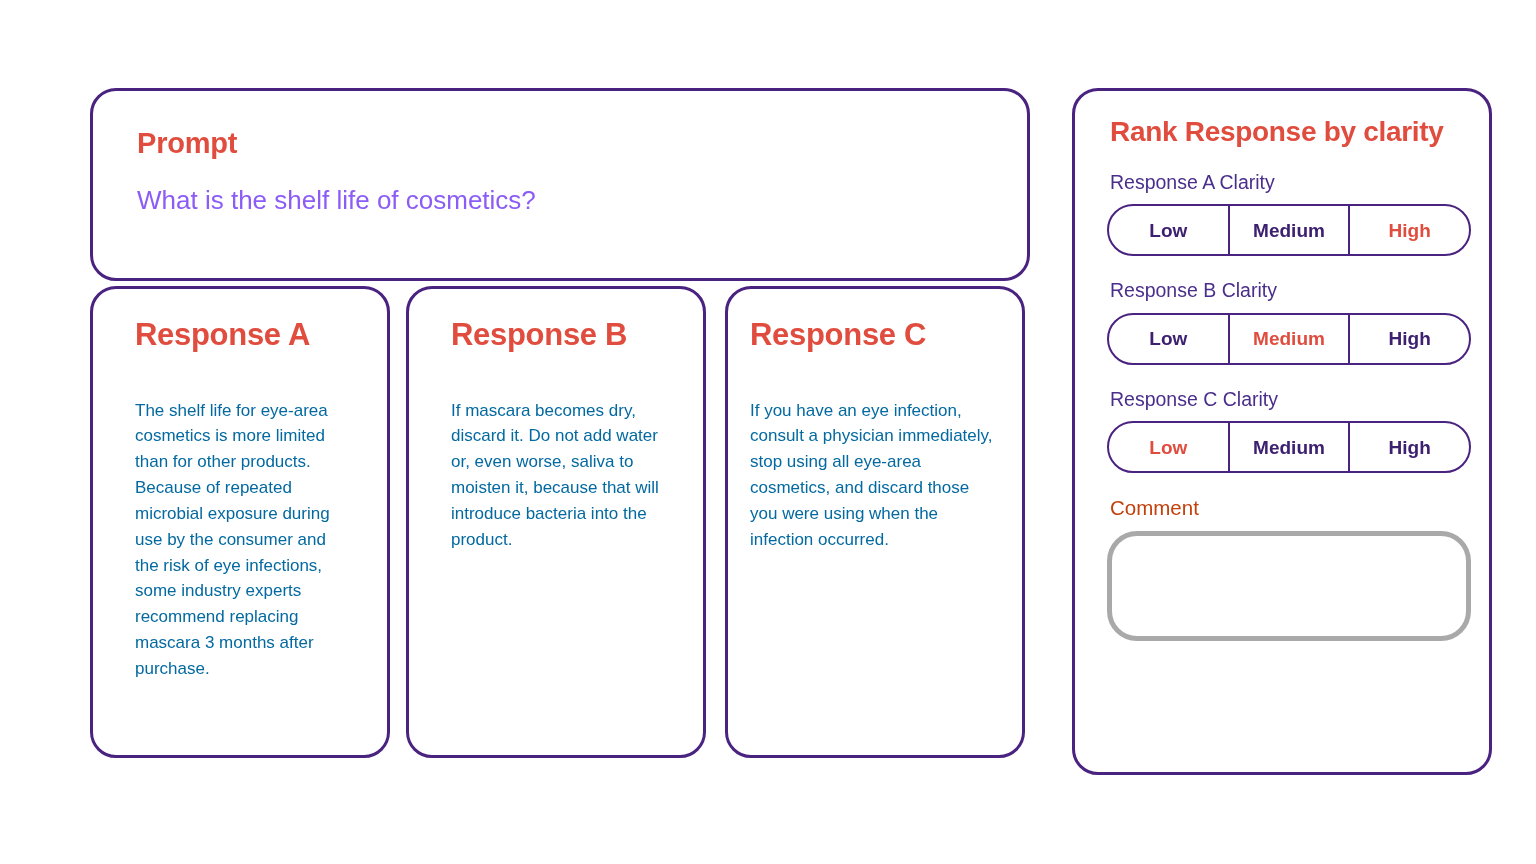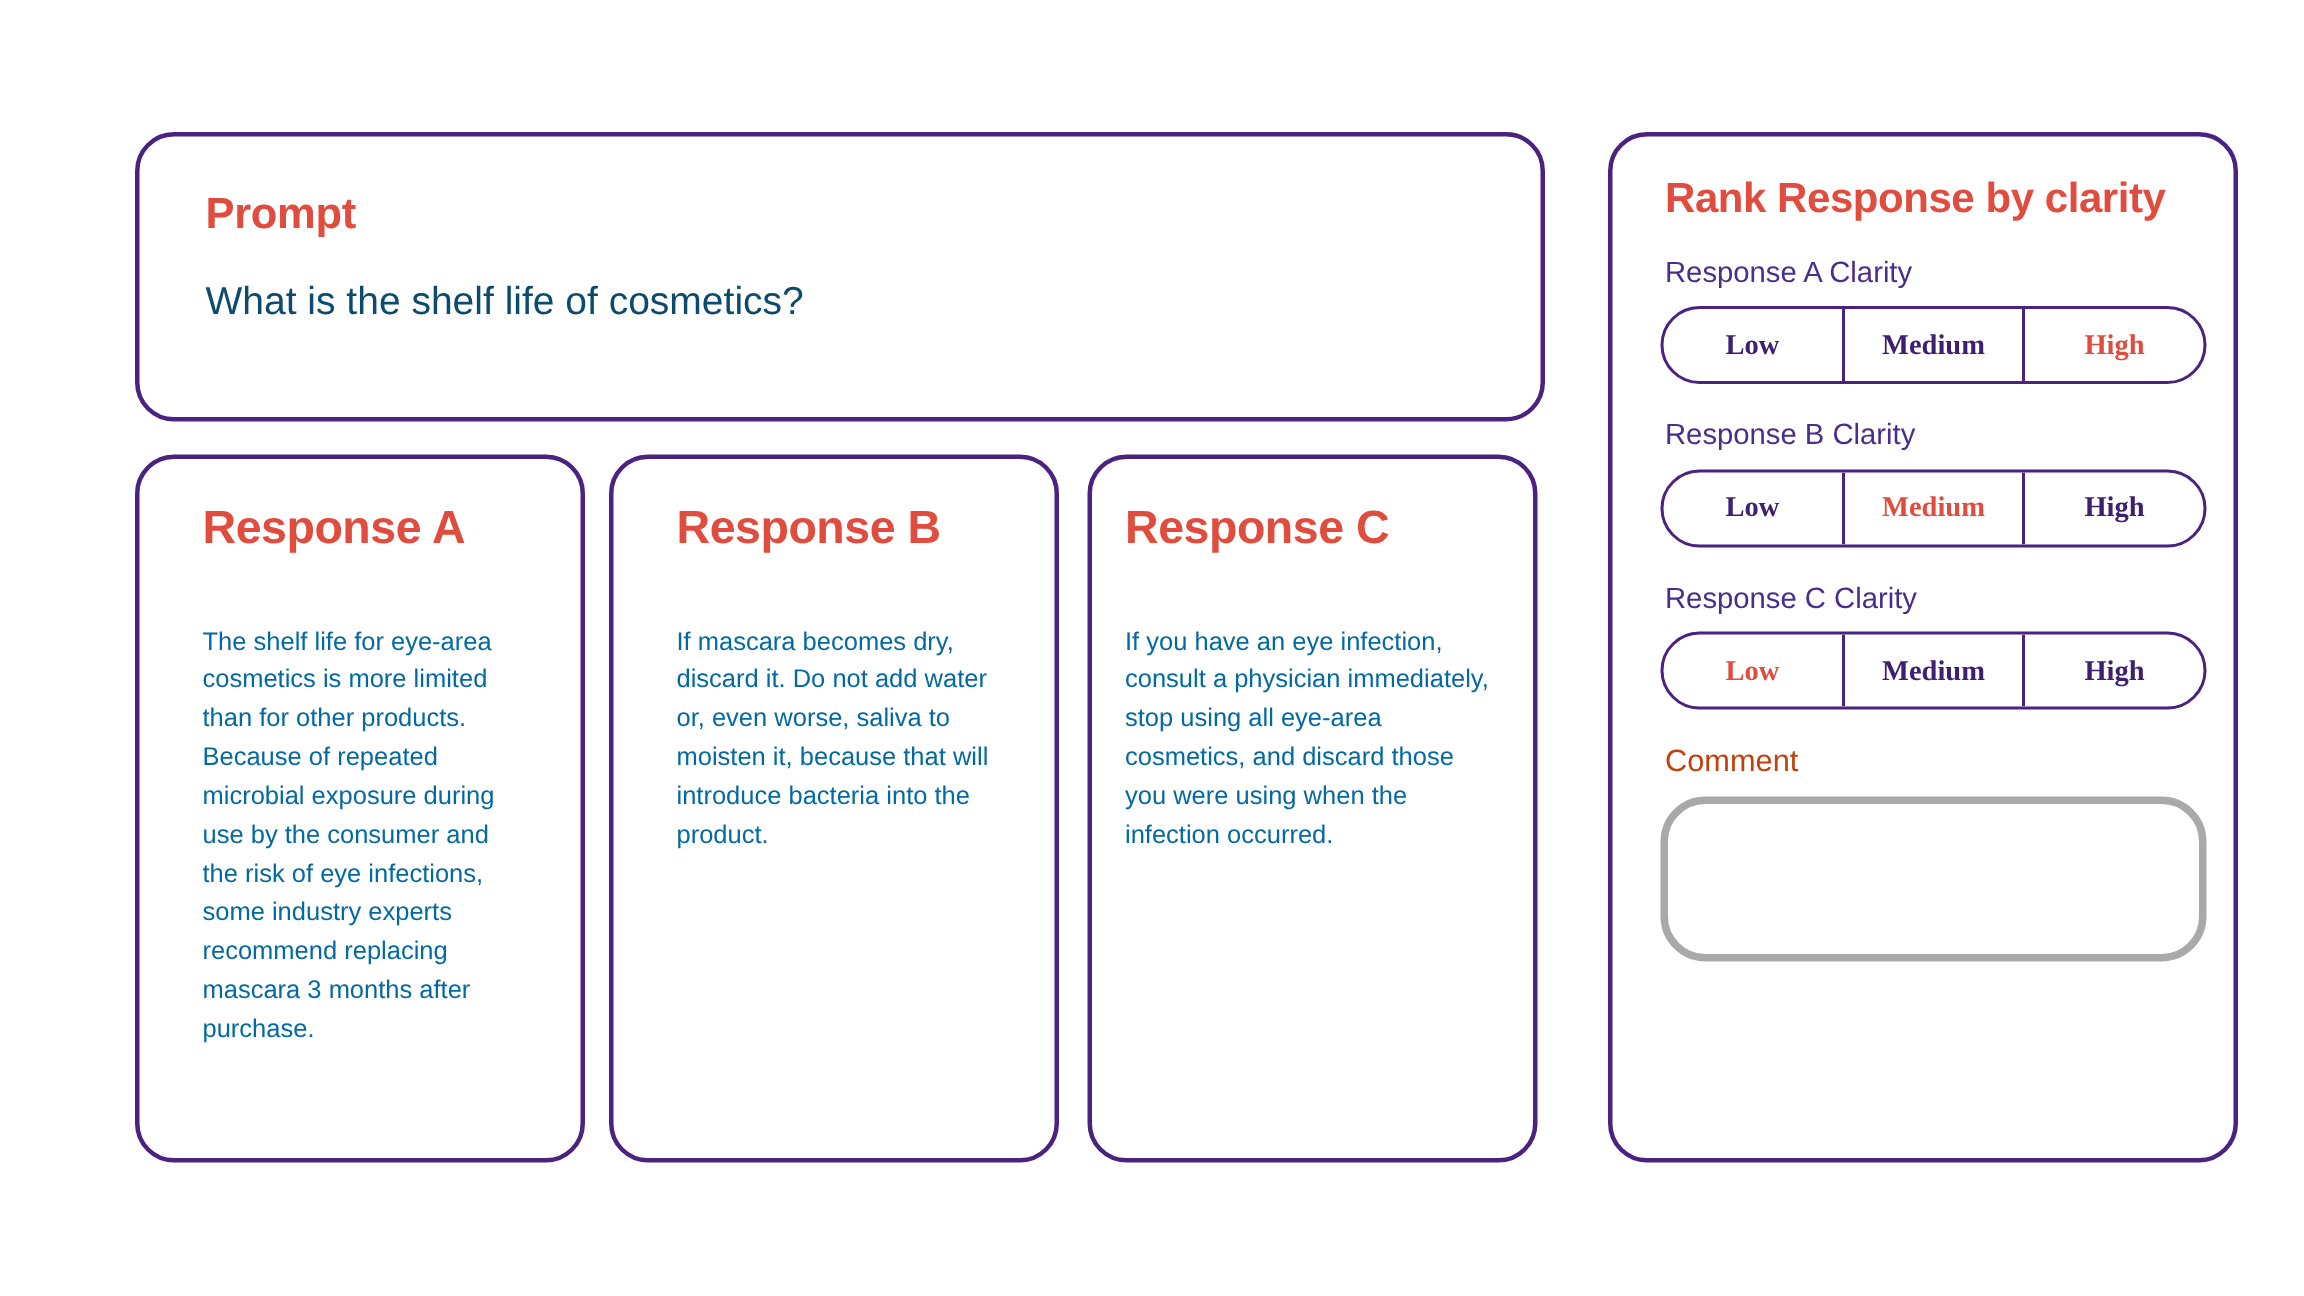--- a/index.html
+++ b/index.html
@@ -38,30 +38,30 @@
   }
   .prompt-title {
     color: #e04c3d;
     font-size: 29px;
     font-weight: bold;
     letter-spacing: -0.2px;
     margin: 0 0 26px 0;
     line-height: 1;
   }
   .prompt-text {
-    color: #0c4a6e;
+    color: #8b5cf6;
     font-size: 26px;
     font-weight: normal;
     margin: 0;
     line-height: 1.25;
   }
 
   
   .response-card {
-    top: 303px;
+    top: 286px;
     width: 300px;
     height: 472px;
     padding: 30px 0 0 0;
   }
   #resp-a { left: 90px; }
   #resp-b { left: 406px; }
   #resp-c { left: 725px; }
 
   .response-title {
     color: #e04c3d;
@@ -122,21 +122,21 @@
     display: flex;
     align-items: center;
     justify-content: center;
     font-size: 19px;
     font-weight: bold;
     color: #3d2070;
     background: transparent;
     border: none;
     border-left: 2.5px solid #4a2280;
     cursor: pointer;
-    font-family: Liberation Serif, serif;
+    font-family: Liberation Sans, sans-serif;
     padding: 12px;
     line-height: 1;
   }
   .segment:first-child { border-left: none; }
   .segment.selected { color: #e04c3d; }
 
   
   .comment-label {
     color: #c2410c;
     font-size: 20.5px;

